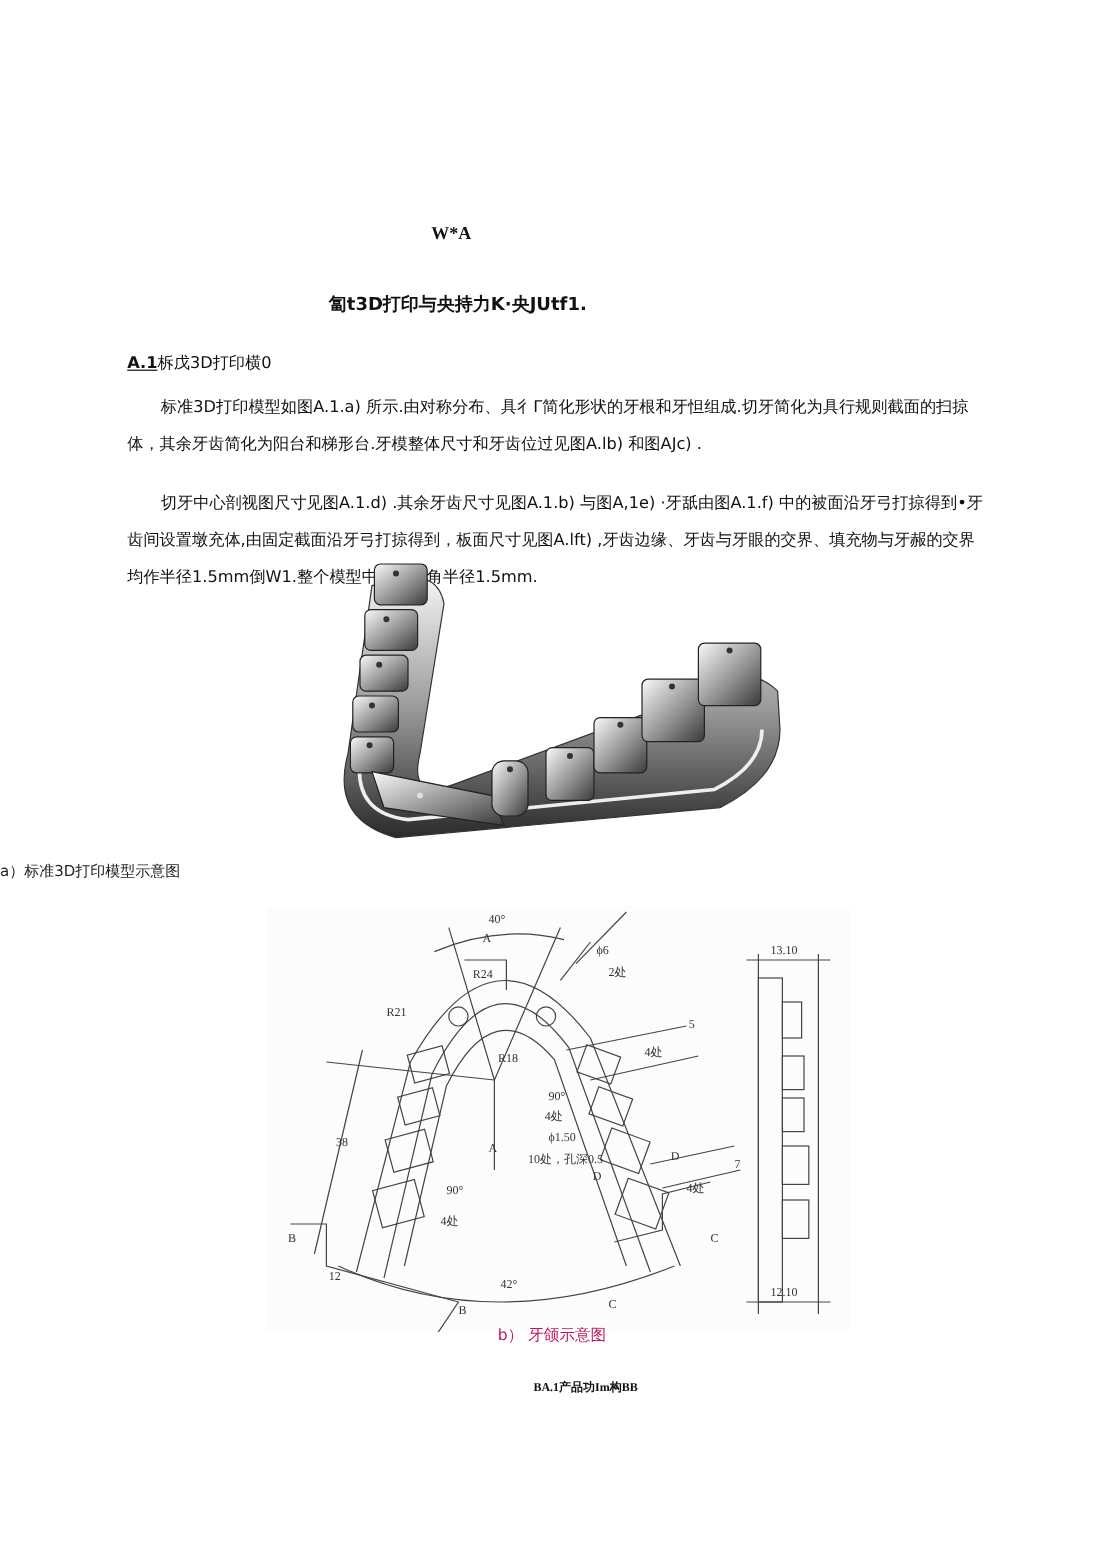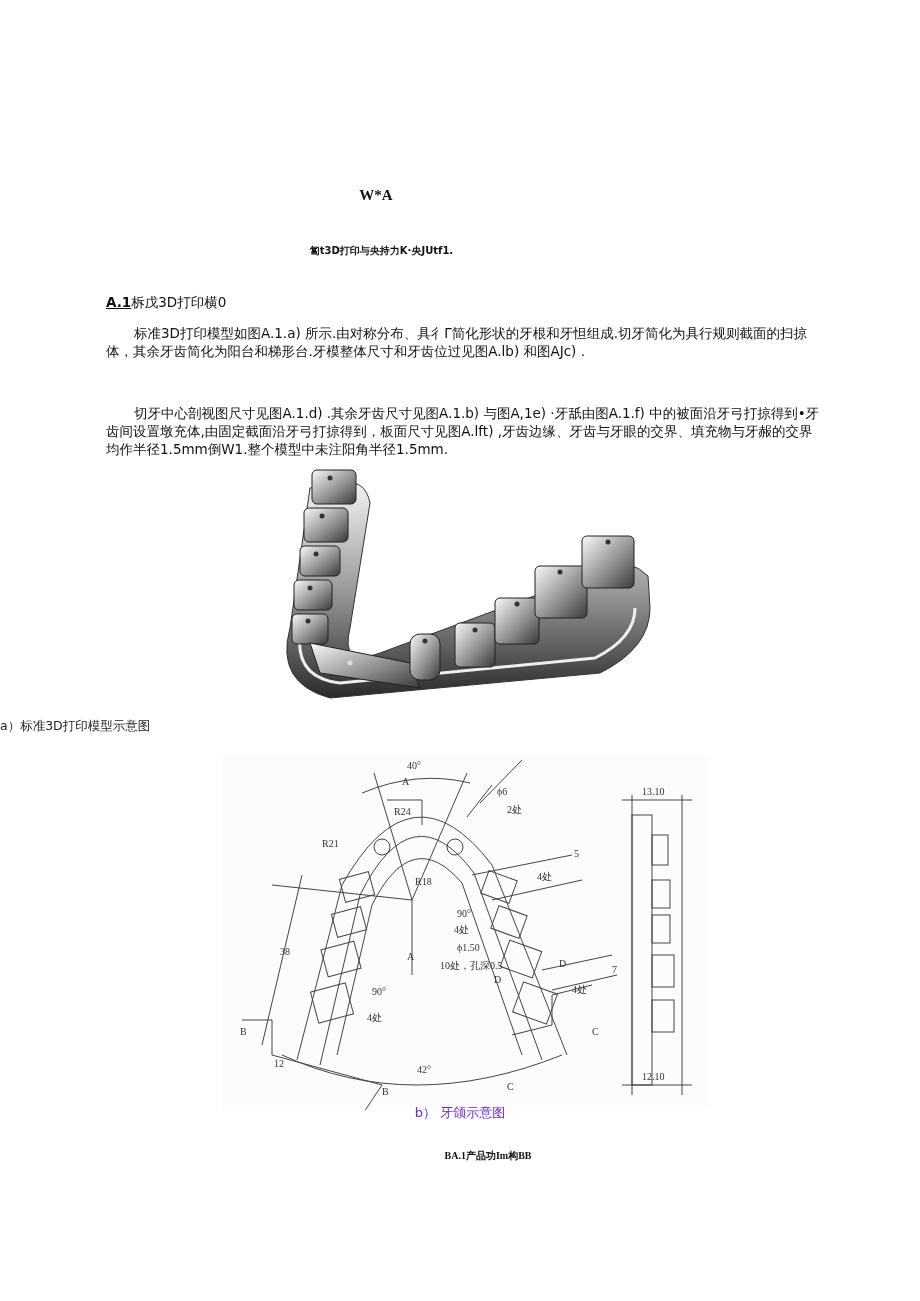--- a/index.html
+++ b/index.html
@@ -1,29 +1,29 @@
 <!DOCTYPE html>
 <html><head>
 <meta charset="utf-8">
 <style>
   html,body{margin:0;padding:0;background:#ffffff;}
   body{width:920px;height:1301px;position:relative;overflow:hidden;font-family:"DejaVu Sans","Liberation Sans",sans-serif;color:#111;}
   .abs{position:absolute;}
   .appendix-label{left:0;width:752px;top:187px;text-align:center;font-family:"Liberation Serif","DejaVu Serif",serif;font-weight:bold;font-size:15px;}
-  .appendix-title{left:0;width:763px;top:244px;text-align:center;font-size:10px;font-weight:bold;}
+  .appendix-title{left:0;width:763px;top:244px;text-align:center;font-size:15px;font-weight:bold;}
   .section-heading{left:106px;top:294px;font-size:13.5px;}
   .section-heading b{font-weight:bold;text-decoration:underline;}
-  .para{left:106px;width:716px;font-size:13.5px;line-height:18px;}
+  .para{left:106px;width:716px;font-size:13.5px;line-height:31px;}
   .para p{margin:0;text-indent:28px;}
   .p1{top:324px;}
   .p2{top:369px;margin-top:35px;}
   .fig-a{left:270px;top:458px;width:400px;height:258px;}
   .caption-a{left:0;width:920px;top:718px;font-size:12.5px;color:#222;}
   .fig-b{left:222px;top:755px;width:486px;height:355px;background:#fcfcfc;text-align:center;}
-  .caption-b{left:0;width:920px;top:1104px;text-align:center;font-size:13px;color:#6d28d9;}
+  .caption-b{left:0;width:920px;top:1104px;text-align:center;font-size:13px;color:#be185d;}
   .fig-title{left:0;width:920px;top:1149px;text-align:center;font-size:10px;font-weight:bold;font-family:"Liberation Serif","DejaVu Serif",serif;padding-left:28px;}
   svg text{font-family:"Liberation Serif","DejaVu Serif",serif;}
 </style>
 </head>
 <body>
 
 <div class="abs appendix-label">W*A</div>
 <div class="abs appendix-title">匐t3D打印与央持力K·央JUtf1.</div>
 
 <div class="abs section-heading">

